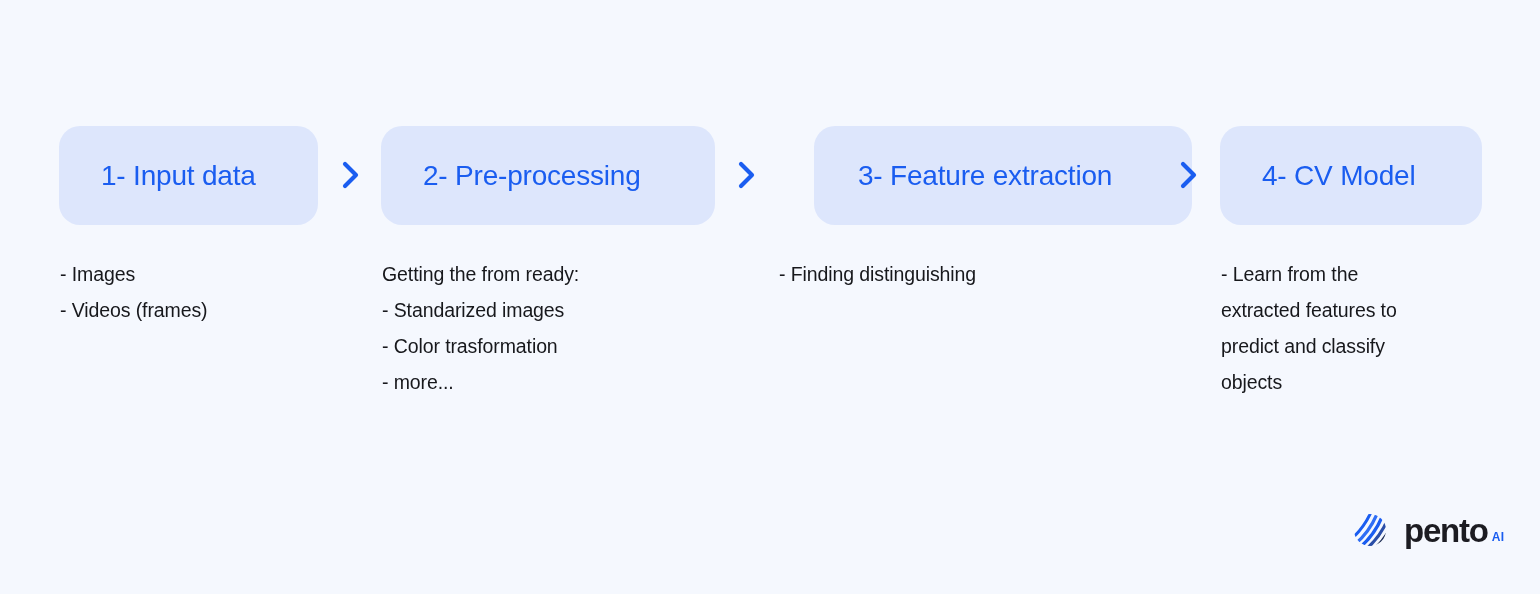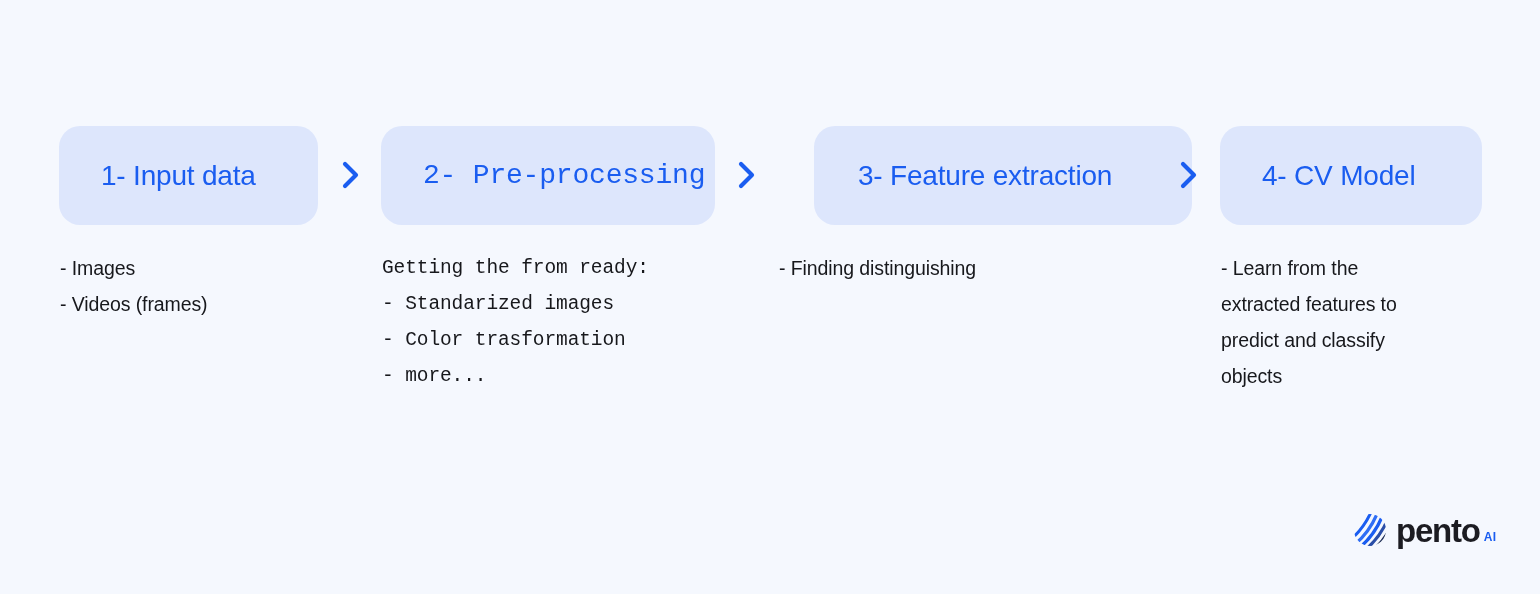--- a/index.html
+++ b/index.html
@@ -39,33 +39,33 @@
   .stage-title {
     font-size: 28px;
     line-height: 1;
     color: #1a5df0;
     letter-spacing: -0.2px;
     white-space: nowrap;
   }
 
   
   .stage-1 { left: 59px;   }
-  .stage-2 { left: 381px; font-family: Liberation Mono, monospace;  }
+  .stage-2 { left: 381px;  }
   .stage-3 { left: 778px; padding-left: 36px;  }
   .stage-4 { left: 1220px; }
 
   .stage-1 .stage-box { width: 259px; padding-left: 42px; }
   .stage-2 .stage-box { width: 334px; padding-left: 42px; }
   .stage-3 .stage-box { width: 378px; padding-left: 44px; }
   .stage-4 .stage-box { width: 262px; }
 
   
   .stage-body {
     position: absolute;
-    top: 124px;
+    top: 130px;
     left: 1px;
     font-size: 19.5px;
     line-height: 36px;
     color: #17181c;
     letter-spacing: -0.1px;
   }
   .stage-1 .stage-body { width: 300px; }
   .stage-2 .stage-body { width: 340px; }
   .stage-3 .stage-body { width: 340px; }
   .stage-4 .stage-body { width: 270px; }
@@ -98,21 +98,21 @@
   #logo-mark {
     width: 36px;
     height: 36px;
     flex: 0 0 auto;
   }
   #logo-word {
     font-size: 33px;
     font-weight: bold;
     color: #1c1c22;
     letter-spacing: -1.2px;
-    margin-left: 8px;
+    margin-left: 16px;
     line-height: 1;
   }
   #logo-ai {
     font-size: 12px;
     font-weight: bold;
     color: #1a5df0;
     margin-left: 4px;
     align-self: center;
     margin-top: 14px;
     letter-spacing: 0.2px;

